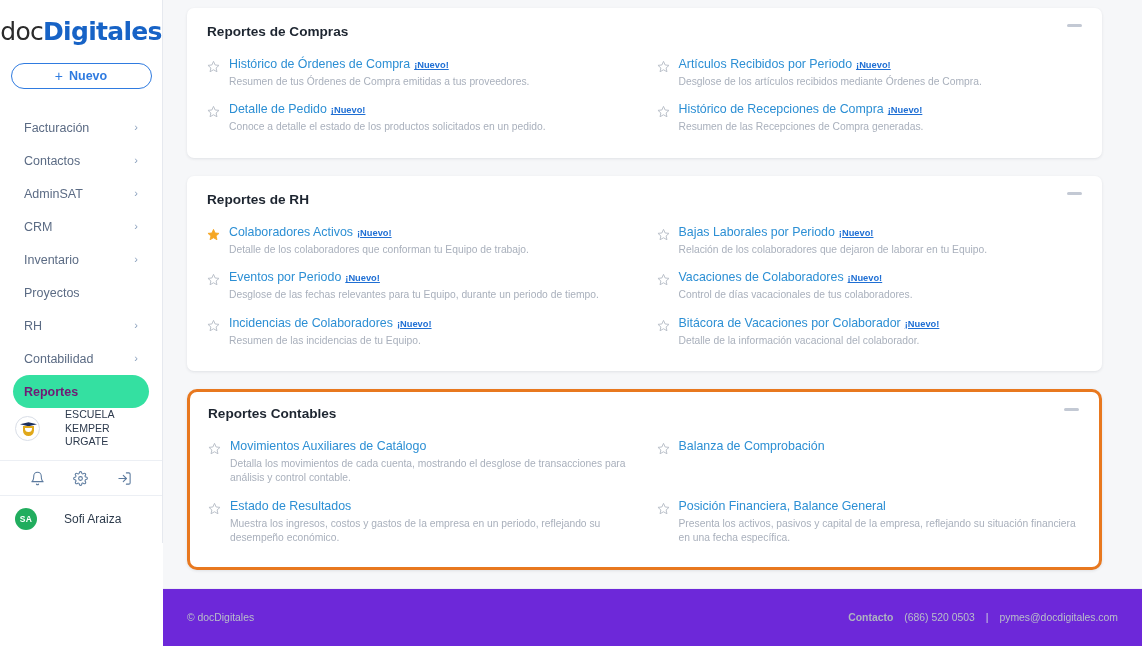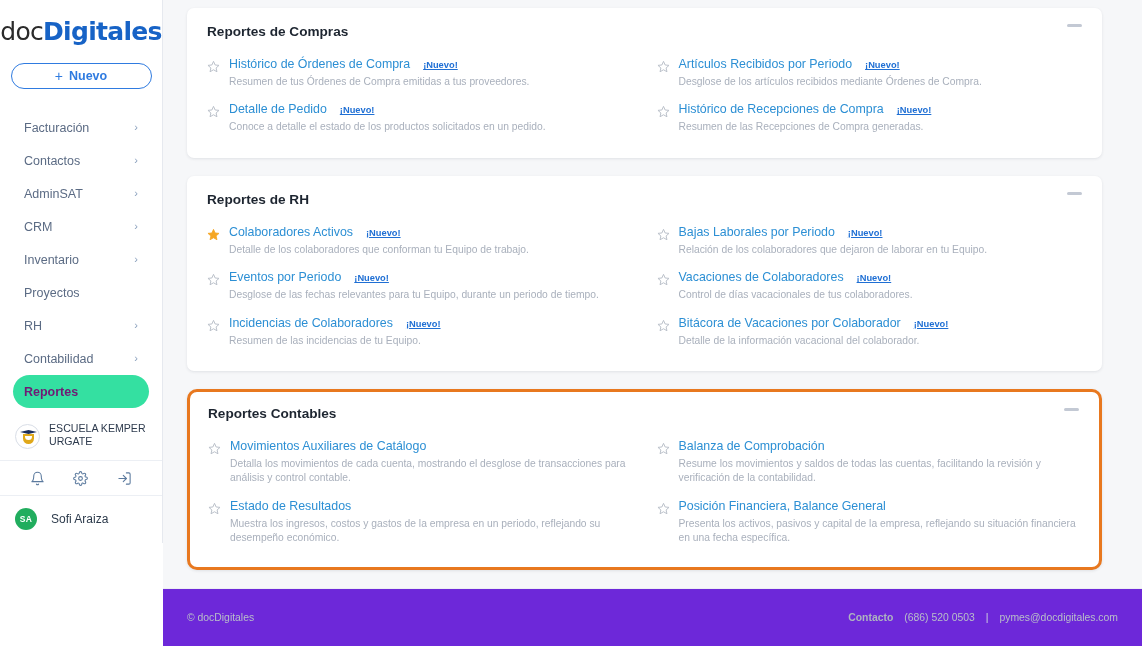--- a/index.html
+++ b/index.html
@@ -47,21 +47,21 @@
   .nav-item.active {
     background: #34e0a1; color: #701a75; font-weight: 700;
   }
   .nav-item .chev {
     font-size: 11px; color: #8aa0bd; line-height: 1;
   }
 
   
   .sb-bottom { position: absolute; bottom: 0; left: 0; right: 0; }
   .org {
-    display: flex; align-items: flex-end; gap: 9px;
+    display: flex; align-items: center; gap: 25px;
     padding: 10px 14px 11px 15px;
   }
   .org-logo {
     width: 25px; height: 25px; border-radius: 50%;
     background: #ffffff; border: 1px solid #d9dee7;
     flex: 0 0 25px; position: relative; overflow: hidden;
   }
   .org-logo .cap {
     position: absolute; left: 4px; top: 5px; width: 17px; height: 5px;
     background: #1b2f5e; clip-path: polygon(0 40%, 50% 0, 100% 40%, 50% 80%);
@@ -78,21 +78,21 @@
     font-size: 10.6px; color: #2d3a4d; line-height: 1.28; font-weight: 400;
   }
   .sb-icons {
     display: flex; align-items: center; justify-content: space-around;
     border-top: 1px solid #eceff4; border-bottom: 1px solid #eceff4;
     height: 36px; padding: 0 16px;
   }
   .sb-icons .ic { color: #5b7characters; }
   .sb-icons svg { display: block; }
   .user {
-    display: flex; align-items: center; gap: 14px; padding: 12px 0 13px 15px;
+    display: flex; align-items: center; gap: 27px; padding: 12px 0 13px 15px;
   }
   .avatar {
     width: 22px; height: 22px; border-radius: 50%;
     background: #21ad5e; color: #fff; font-size: 8.5px; font-weight: 700;
     display: flex; align-items: center; justify-content: center;
     letter-spacing: 0.3px; flex: 0 0 22px;
   }
   .user-name { font-size: 12px; color: #2c3a4b; }
 
   
@@ -133,21 +133,21 @@
     column-gap: 24px; row-gap: 0px;
   }
   .report {
     display: flex; align-items: flex-start; gap: 9px;
     padding: 4px 0 9px 0;
   }
   .star {
     flex: 0 0 13px; width: 13px; height: 13px; margin-top: 2px; cursor: pointer;
   }
   .rep-body { flex: 1 1 auto; min-width: 0; }
-  .rep-head { display: flex; align-items: baseline; gap: 13px; flex-wrap: wrap; }
+  .rep-head { display: flex; align-items: baseline; gap: 4px; flex-wrap: wrap; }
   .rep-link {
     font-size: 12.4px; color: #2c8fd4; cursor: pointer; white-space: nowrap;
   }
   .badge-new {
     font-size: 9.3px; color: #1f6fd4; font-weight: 700;
     text-decoration: underline; cursor: pointer; white-space: nowrap; text-align: right;
   }
   .rep-desc {
     font-size: 10.3px; color: #a9b0bc; margin-top: 4px; line-height: 1.4;
   }
@@ -407,21 +407,20 @@
               </div>
             </div>
             <div class="report">
               <span class="star"><svg viewBox="0 0 24 24" width="13" height="13" fill="none" stroke="#b9bfc9" stroke-width="1.8" stroke-linejoin="round">
                   <polygon points="12 2.5 15 9.2 22.2 9.9 16.8 14.7 18.4 21.7 12 18 5.6 21.7 7.2 14.7 1.8 9.9 9 9.2"></polygon>
                 </svg></span>
               <div class="rep-body">
                 <div class="rep-head">
                   <span class="rep-link">Balanza de Comprobación</span>
                 </div>
-                <div class="rep-desc">Resume los movimientos y saldos de todas las cuentas, facilitando la revisión y verificación de la contabilidad.</div>
               </div>
             </div>
             <div class="report">
               <span class="star"><svg viewBox="0 0 24 24" width="13" height="13" fill="none" stroke="#b9bfc9" stroke-width="1.8" stroke-linejoin="round">
                   <polygon points="12 2.5 15 9.2 22.2 9.9 16.8 14.7 18.4 21.7 12 18 5.6 21.7 7.2 14.7 1.8 9.9 9 9.2"></polygon>
                 </svg></span>
               <div class="rep-body">
                 <div class="rep-head">
                   <span class="rep-link">Estado de Resultados</span>
                 </div>

